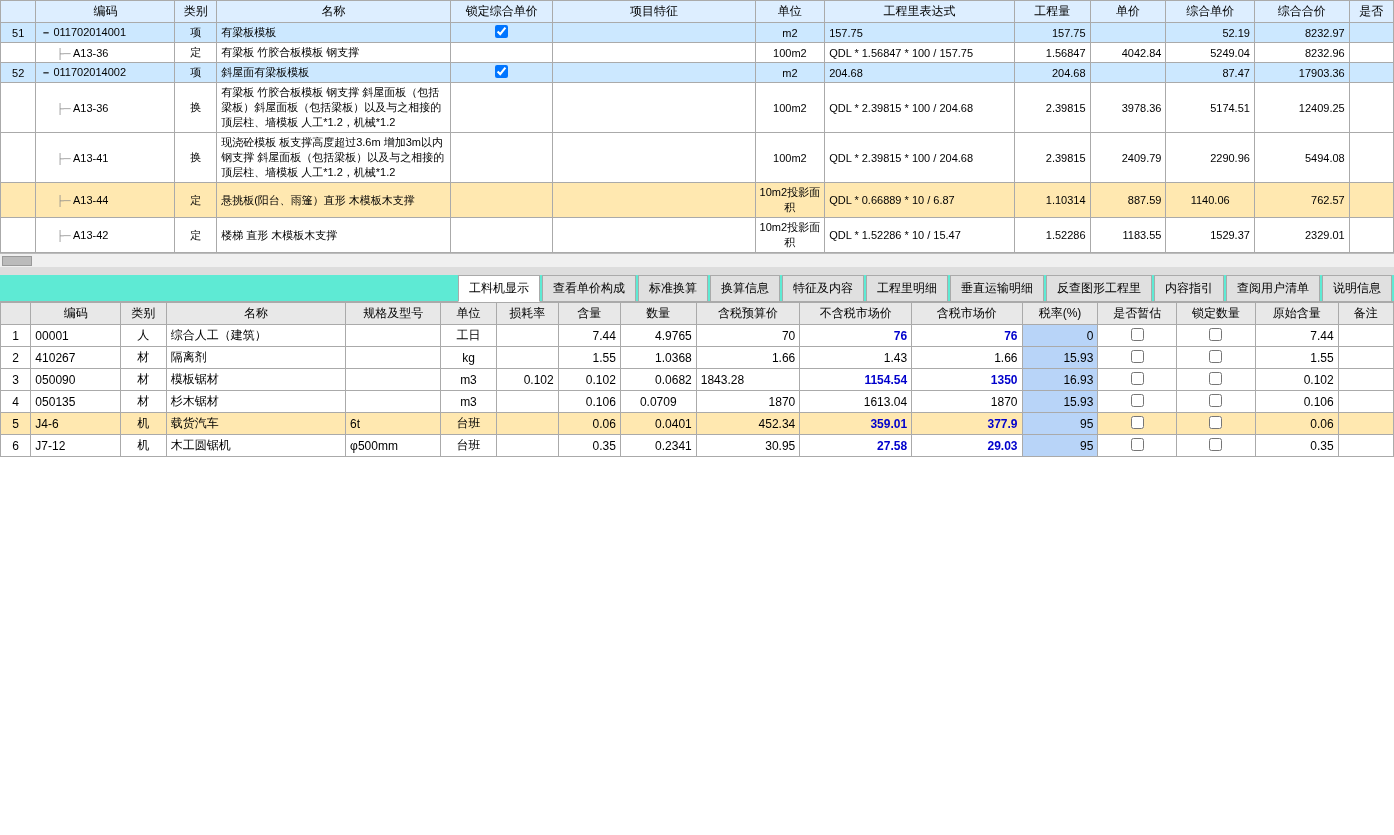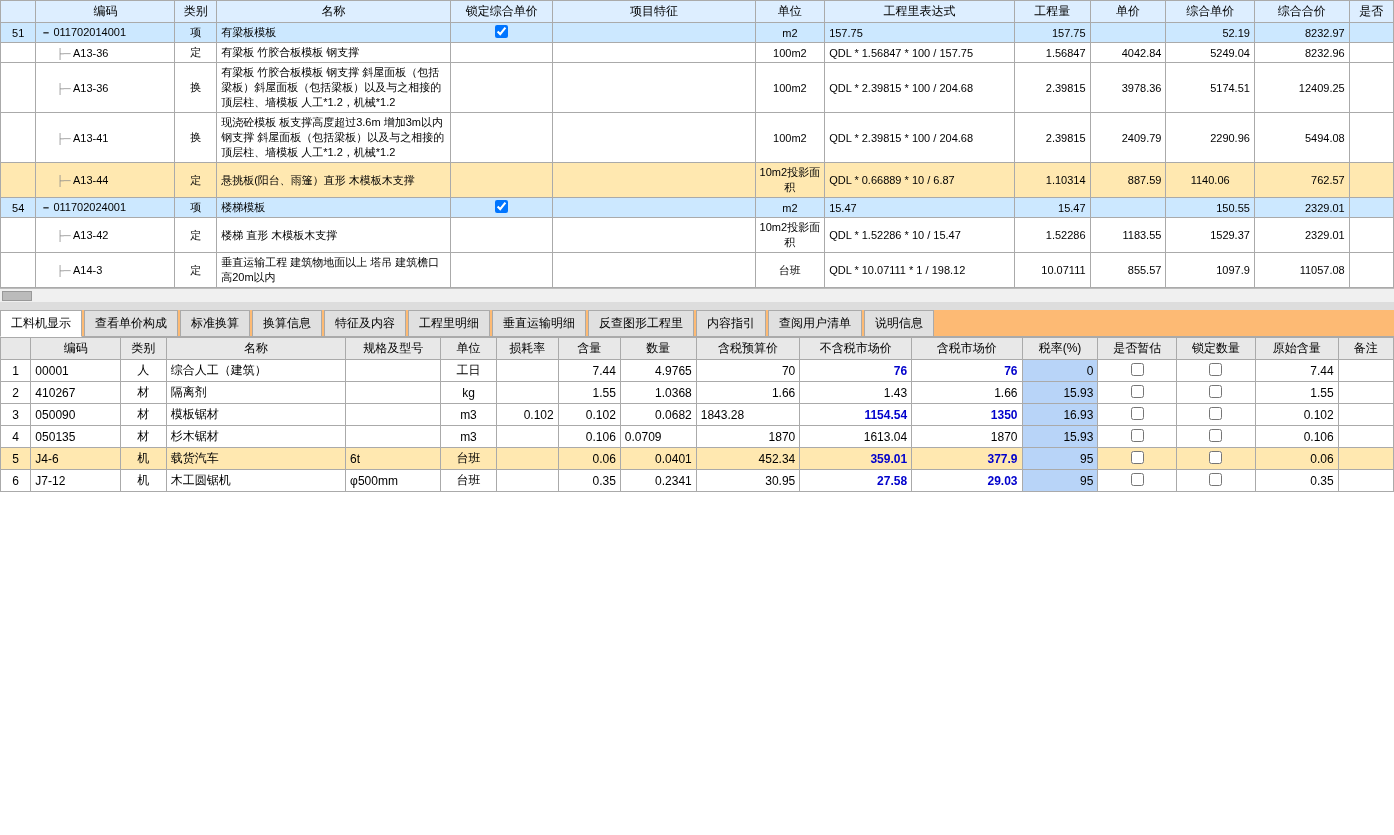--- a/index.html
+++ b/index.html
@@ -11,21 +11,21 @@
     th, td { border: 1px solid #aaa; padding: 2px 4px; white-space: nowrap; font-size: 12px; }
     th { background: #e8e8e8; text-align: center; font-weight: normal; }
 
     .top-table th { background: #ddeeff; text-align: center; }
     .top-table td { font-size: 11px; }
 
     
     .section-divider { height: 8px; background: #ddd; }
 
     
-    .tabs-bar { display: flex; border-bottom: 1px solid #aaa; background: #fdba74; }
+    .tabs-bar { display: flex; border-bottom: 1px solid #aaa; background: #5eead4; justify-content: flex-end; }
     .tab { padding: 4px 10px; border: 1px solid #aaa; border-bottom: none; cursor: pointer; background: #e0e0e0; margin-right: 2px; font-size: 12px; }
     .tab.active { background: #fff; border-bottom: 1px solid #fff; margin-bottom: -1px; }
 
     
     .bottom-section { width: 100%; overflow-x: auto; }
     .bot-table th { background: #e8e8e8; }
     .bot-table tr:nth-child(1) td { background: #fff; }
 
     .scrollbar-row { height: 14px; background: #f0f0f0; border-top: 1px solid #bbb; display: flex; align-items: center; padding: 0 2px; }
     .scroll-thumb { width: 30px; height: 10px; background: #bbb; border: 1px solid #999; display: inline-block; }
@@ -79,20 +79,35 @@
           <td style="text-align: center;"></td>
           <td></td>
           <td style="text-align: center; white-space: normal;">100m2</td>
           <td class="expr-cell" style="max-width: 150px; white-space: normal; word-break: break-all;">QDL * 1.56847 * 100 / 157.75</td>
           <td style="text-align: right;">1.56847</td>
           <td style="text-align: right;">4042.84</td>
           <td style="text-align: right;">5249.04</td>
           <td style="text-align: right;">8232.96</td>
           <td></td>
         </tr>
+        <tr style="background: rgb(204, 232, 255);">
+          <td style="text-align: center;">52</td>
+          <td><span style="display:inline-block;width:10px;text-align:center;font-weight:bold">－</span> 011702014002</td>
+          <td style="text-align: center;">项</td>
+          <td class="name-cell" style="max-width: 185px; white-space: normal; word-break: break-all;">斜屋面有梁板模板</td>
+          <td style="text-align: center;"><input type="checkbox" checked="" style="pointer-events: none;"></td>
+          <td></td>
+          <td style="text-align: center; white-space: normal;">m2</td>
+          <td class="expr-cell" style="max-width: 150px; white-space: normal; word-break: break-all;">204.68</td>
+          <td style="text-align: right;">204.68</td>
+          <td style="text-align: right;"></td>
+          <td style="text-align: right;">87.47</td>
+          <td style="text-align: right;">17903.36</td>
+          <td></td>
+        </tr>
         <tr style="background: rgb(255, 255, 255);">
           <td style="text-align: center;"></td>
           <td style="padding-left: 20px;"><span style="color:#888;font-size:10px">├─</span> A13-36</td>
           <td style="text-align: center;">换</td>
           <td class="name-cell" style="max-width: 185px; white-space: normal; word-break: break-all;">有梁板 竹胶合板模板 钢支撑 斜屋面板（包括梁板）斜屋面板（包括梁板）以及与之相接的顶层柱、墙模板 人工*1.2，机械*1.2</td>
           <td style="text-align: center;"></td>
           <td></td>
           <td style="text-align: center; white-space: normal;">100m2</td>
           <td class="expr-cell" style="max-width: 150px; white-space: normal; word-break: break-all;">QDL * 2.39815 * 100 / 204.68</td>
           <td style="text-align: right;">2.39815</td>
@@ -124,63 +139,33 @@
           <td style="text-align: center;"></td>
           <td></td>
           <td style="text-align: center; white-space: normal;">10m2投影面积</td>
           <td class="expr-cell" style="max-width: 150px; white-space: normal; word-break: break-all;">QDL * 0.66889 * 10 / 6.87</td>
           <td style="text-align: right;">1.10314</td>
           <td style="text-align: right;">887.59</td>
           <td style="text-align: center;">1140.06</td>
           <td style="text-align: right;">762.57</td>
           <td></td>
         </tr>
-        <tr style="background: rgb(204, 232, 255);">
-          <td style="text-align: center;">54</td>
-          <td><span style="display:inline-block;width:10px;text-align:center;font-weight:bold">－</span> 011702024001</td>
-          <td style="text-align: center;">项</td>
-          <td class="name-cell" style="max-width: 185px; white-space: normal; word-break: break-all;">楼梯模板</td>
-          <td style="text-align: center;"><input type="checkbox" checked="" style="pointer-events: none;"></td>
-          <td></td>
-          <td style="text-align: center; white-space: normal;">m2</td>
-          <td class="expr-cell" style="max-width: 150px; white-space: normal; word-break: break-all;">15.47</td>
-          <td style="text-align: right;">15.47</td>
-          <td style="text-align: right;"></td>
-          <td style="text-align: right;">150.55</td>
-          <td style="text-align: right;">2329.01</td>
-          <td></td>
-        </tr>
         <tr style="background: rgb(255, 255, 255);">
           <td style="text-align: center;"></td>
           <td style="padding-left: 20px;"><span style="color:#888;font-size:10px">├─</span> A13-42</td>
           <td style="text-align: center;">定</td>
           <td class="name-cell" style="max-width: 185px; white-space: normal; word-break: break-all;">楼梯 直形 木模板木支撑</td>
           <td style="text-align: center;"></td>
           <td></td>
           <td style="text-align: center; white-space: normal;">10m2投影面积</td>
           <td class="expr-cell" style="max-width: 150px; white-space: normal; word-break: break-all;">QDL * 1.52286 * 10 / 15.47</td>
           <td style="text-align: right;">1.52286</td>
           <td style="text-align: right;">1183.55</td>
           <td style="text-align: right;">1529.37</td>
           <td style="text-align: right;">2329.01</td>
-          <td></td>
-        </tr>
-        <tr style="background: rgb(255, 255, 255);">
-          <td style="text-align: center;"></td>
-          <td style="padding-left: 20px;"><span style="color:#888;font-size:10px">├─</span> A14-3</td>
-          <td style="text-align: center;">定</td>
-          <td class="name-cell" style="max-width: 185px; white-space: normal; word-break: break-all;">垂直运输工程 建筑物地面以上 塔吊 建筑檐口高20m以内</td>
-          <td style="text-align: center;"></td>
-          <td></td>
-          <td style="text-align: center; white-space: normal;">台班</td>
-          <td class="expr-cell" style="max-width: 150px; white-space: normal; word-break: break-all;">QDL * 10.07111 * 1 / 198.12</td>
-          <td style="text-align: right;">10.07111</td>
-          <td style="text-align: right;">855.57</td>
-          <td style="text-align: right;">1097.9</td>
-          <td style="text-align: right;">11057.08</td>
           <td></td>
         </tr>
       </tbody>
   </table>
 </div>
 
 <div class="scrollbar-row">
   <span class="scroll-thumb"></span>
 </div>
 
@@ -283,21 +268,21 @@
         </tr>
         <tr>
           <td style="text-align: center;">4</td>
           <td>050135</td>
           <td style="text-align: center;">材</td>
           <td>杉木锯材</td>
           <td></td>
           <td style="text-align: center;">m3</td>
           <td style="text-align: right;"></td>
           <td style="text-align: right;">0.106</td>
-          <td style="text-align: left; margin-top: 12px;">0.0709</td>
+          <td style="text-align: center; margin-top: 12px;">0.0709</td>
           <td style="text-align: right;">1870</td>
           <td style="text-align: right;">1613.04</td>
           <td style="text-align: right;">1870</td>
           <td style="text-align: right; background: rgb(184, 212, 248);">15.93</td>
           <td style="text-align: center;"><input type="checkbox" style="pointer-events: none;"></td>
           <td style="text-align: center;"><input type="checkbox" style="pointer-events: none;"></td>
           <td style="text-align: right;">0.106</td>
           <td></td>
         </tr>
         <tr style="background: rgb(255, 232, 176);">

